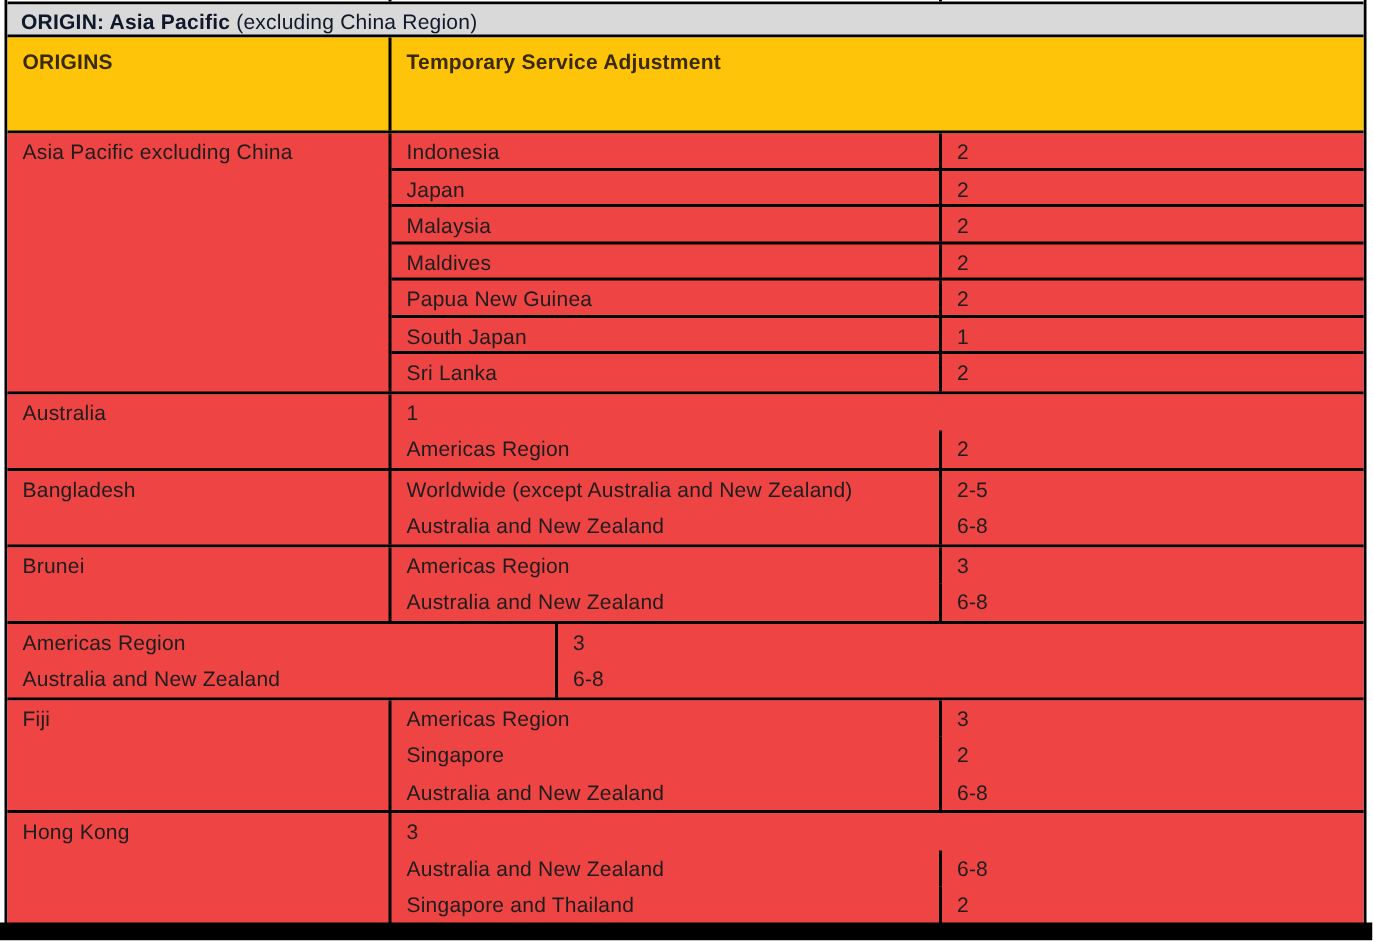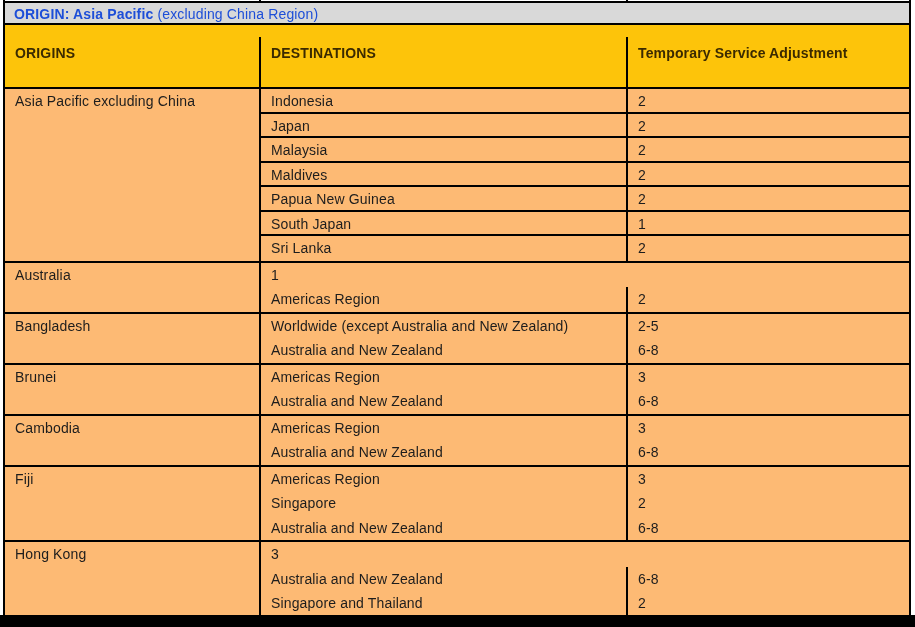--- a/index.html
+++ b/index.html
@@ -24,32 +24,32 @@
   
   .cut-row{display:flex;height:3px;border-bottom:2px solid var(--line);background:#fff;}
   .cut-c1{width:256px;border-right:2px solid var(--line);}
   .cut-c2{width:367px;border-right:2px solid var(--line);}
   .cut-c3{flex:1;}
   
   .band{
     height:22px;line-height:22px;background:var(--gray);
     border-bottom:2px solid var(--line);
     padding:0 0 0 9px;font-size:14px;white-space:nowrap;overflow:hidden;
-    color:#1d4ed8;
+    color:#0f172a;
   }
   .band b{font-weight:bold;}
   
   .head-row{display:flex;height:64px;background:var(--yellow);border-bottom:2px solid var(--line);}
-  .head-cell{padding:6px 10px;font-size:14px;font-weight:bold;color:var(--brown);line-height:20px;margin-top:12px;}
+  .head-cell{padding:6px 10px;font-size:14px;font-weight:bold;color:var(--brown);line-height:20px;}
   .hc1{width:256px;border-right:2px solid var(--line);}
   .hc2{width:367px;border-right:2px solid var(--line);}
   .hc3{flex:1;}
   .adj-note{display:block;max-width:238px;font-weight:normal;}
   
-  .group-row{display:flex;border-bottom:2px solid var(--line);background:#fdba74;}
+  .group-row{display:flex;border-bottom:2px solid var(--line);background:#ef4444;}
   .origin-cell{
     width:256px;border-right:2px solid var(--line);
     padding:2px 10px;font-size:14px;line-height:20.5px;
   }
   .dest-col{flex:1;display:flex;flex-direction:column;}
   .pair{display:flex;}
   .pair:last-child{flex:1;}
   .dest{
     width:367px;border-right:2px solid var(--line);
     padding:2px 24px 2px 10px;font-size:14px;line-height:20.5px;
@@ -72,21 +72,20 @@
     <div class="cut-c2"></div>
     <div class="cut-c3"></div>
   </div>
 
   <div class="band">
     <b>ORIGIN: Asia Pacific</b><span> (excluding China Region)</span>
   </div>
 
   <div class="head-row">
     <div class="head-cell hc1">ORIGINS</div>
-    <div class="head-cell hc2">DESTINATIONS</div>
     <div class="head-cell hc3">
       <span>Temporary Service Adjustment</span>
     </div>
   </div>
 
   <div id="table-body">
       <div class="group-row ruled">
     <div class="origin-cell">Asia Pacific excluding China</div>
     <div class="dest-col">
           <div class="pair">
@@ -151,21 +150,20 @@
     <div class="dest">Americas Region</div>
     <div class="val">3</div>
   </div>
           <div class="pair">
     <div class="dest">Australia and New Zealand</div>
     <div class="val">6-8</div>
   </div>
         </div>
   </div>
       <div class="group-row">
-    <div class="origin-cell">Cambodia</div>
     <div class="dest-col">
           <div class="pair">
     <div class="dest">Americas Region</div>
     <div class="val">3</div>
   </div>
           <div class="pair">
     <div class="dest">Australia and New Zealand</div>
     <div class="val">6-8</div>
   </div>
         </div>

